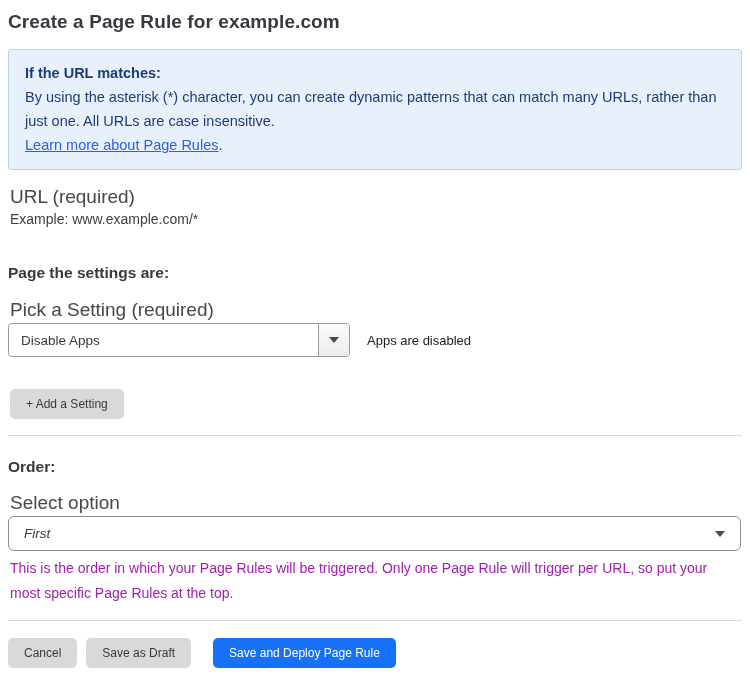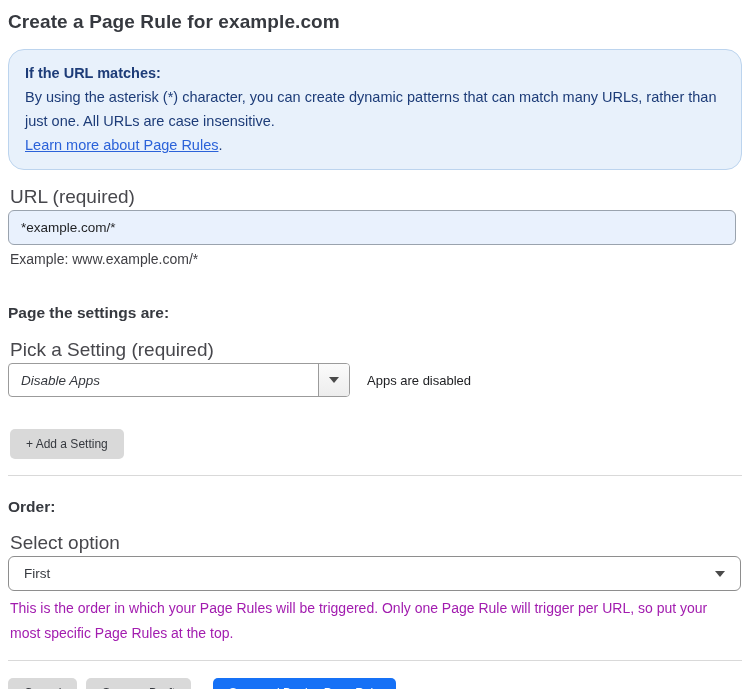--- a/index.html
+++ b/index.html
@@ -22,21 +22,21 @@
     overflow:hidden;
   }
   .page{padding:8px 8px 0 8px;}
   h1{
     font-size:19px;font-weight:700;color:var(--text-dark);
     margin:2px 0 15px 0;line-height:24px;letter-spacing:.1px;
   }
   .info-box{
     background:var(--info-bg);
     border:1px solid var(--info-border);
-    border-radius:16px;
+    border-radius:3px;
     padding:11px 16px 12px 16px;
     color:var(--info-text);
     font-size:14.5px;line-height:24px;
     margin-bottom:18px;
   }
   .info-heading{font-weight:700;}
   .info-body{max-width:706px;}
   .info-link{color:var(--link-blue);text-decoration:underline;cursor:pointer;}
   .field-label{
     font-size:19px;color:var(--label-gray);
@@ -65,21 +65,21 @@
   .setting-row{display:flex;align-items:center;margin-bottom:32px;}
   .setting-select{
     width:342px;height:34px;
     background:#ffffff;
     border:1px solid #9B9B9B;
     border-radius:4px;
     display:flex;align-items:center;justify-content:space-between;
     overflow:hidden;cursor:pointer;
   }
   .setting-select .select-value{
-    font-size:13.5px;color:var(--text-dark);padding-left:12px;font-style:italic;
+    font-size:13.5px;color:var(--text-dark);padding-left:12px;
   }
   .select-arrow-box{
     width:31px;height:100%;
     border-left:1px solid #9B9B9B;
     background:linear-gradient(#fbfbfb,#ededed);
     display:flex;align-items:center;justify-content:center;
     flex-shrink:0;
   }
   .caret{
     width:0;height:0;
@@ -108,42 +108,41 @@
   }
   .order-heading{margin:21px 0 18px 0;}
   .order-select{
     width:733px;height:35px;
     background:#ffffff;
     border:1px solid #8E8E8E;
     border-radius:6px;
     display:flex;align-items:center;justify-content:space-between;
     padding:0 15px;cursor:pointer;
   }
-  .order-select .select-value{font-size:13.5px;color:var(--text-dark);}
+  .order-select .select-value{font-size:13.5px;color:var(--text-dark);font-style:italic;}
   .order-helper{max-width:726px;line-height:25px;margin-top:5px;color:#a21caf;}
   .footer-divider{margin-top:14px;}
   .footer{display:flex;align-items:center;margin-top:17px;}
   .footer .btn{margin-right:9px;}
   .footer .btn.blue{margin-left:13px;}
 </style>
 </head>
 <body>
 
 <div class="page">
 
   <h1>Create a Page Rule for example.com</h1>
 
   <div class="info-box">
     <div class="info-heading">If the URL matches:</div>
     <div class="info-body">By using the asterisk (*) character, you can create dynamic patterns that can match many URLs, rather than just one. All URLs are case insensitive.</div>
     <div class="info-link-line"><a class="info-link">Learn more about Page Rules</a><span>.</span></div>
   </div>
 
   <div class="field-label">URL (required)</div>
-  <input type="text" class="url-input" value="*example.com/*" style="">
   <div class="field-helper">Example: www.example.com/*</div>
 
   <h2 class="settings-heading">Page the settings are:</h2>
   <div class="field-label">Pick a Setting (required)</div>
 
   <div class="setting-row">
     <div class="setting-select">
       <span class="select-value">Disable Apps</span>
       <span class="select-arrow-box">
         <span class="caret"></span>

